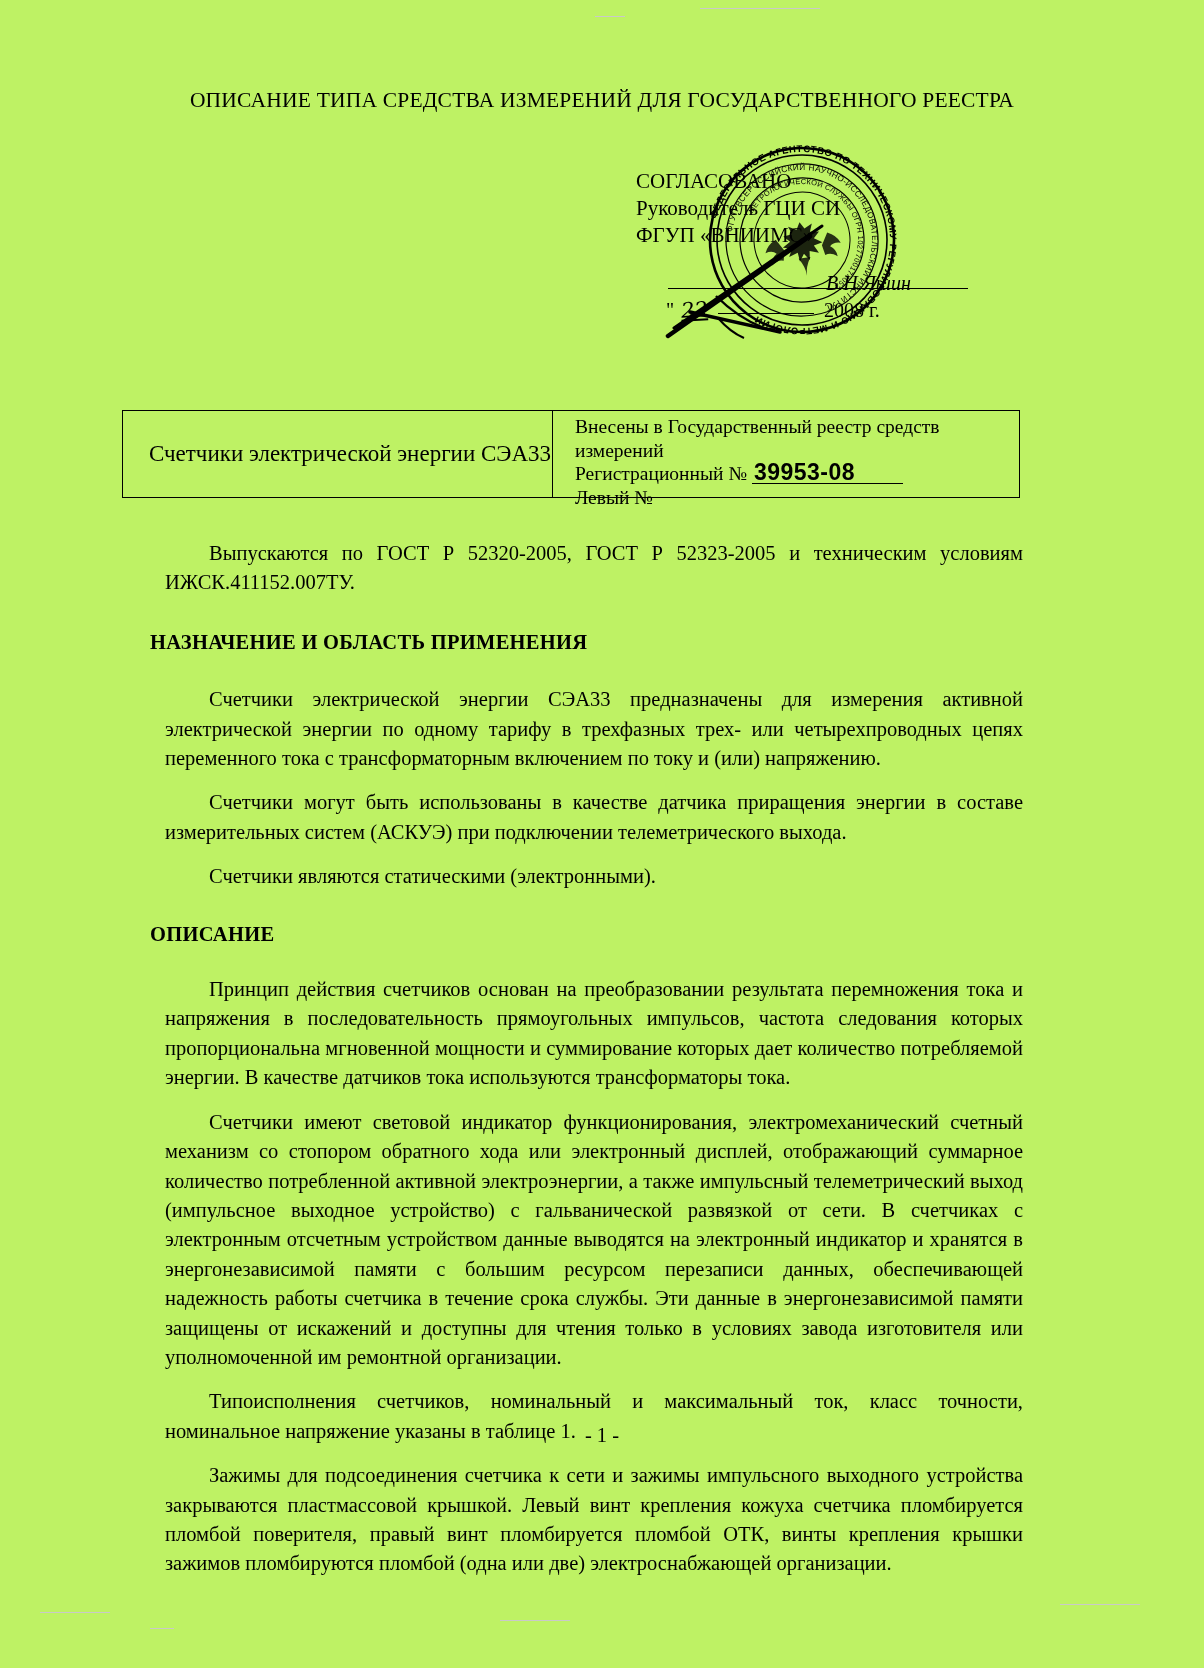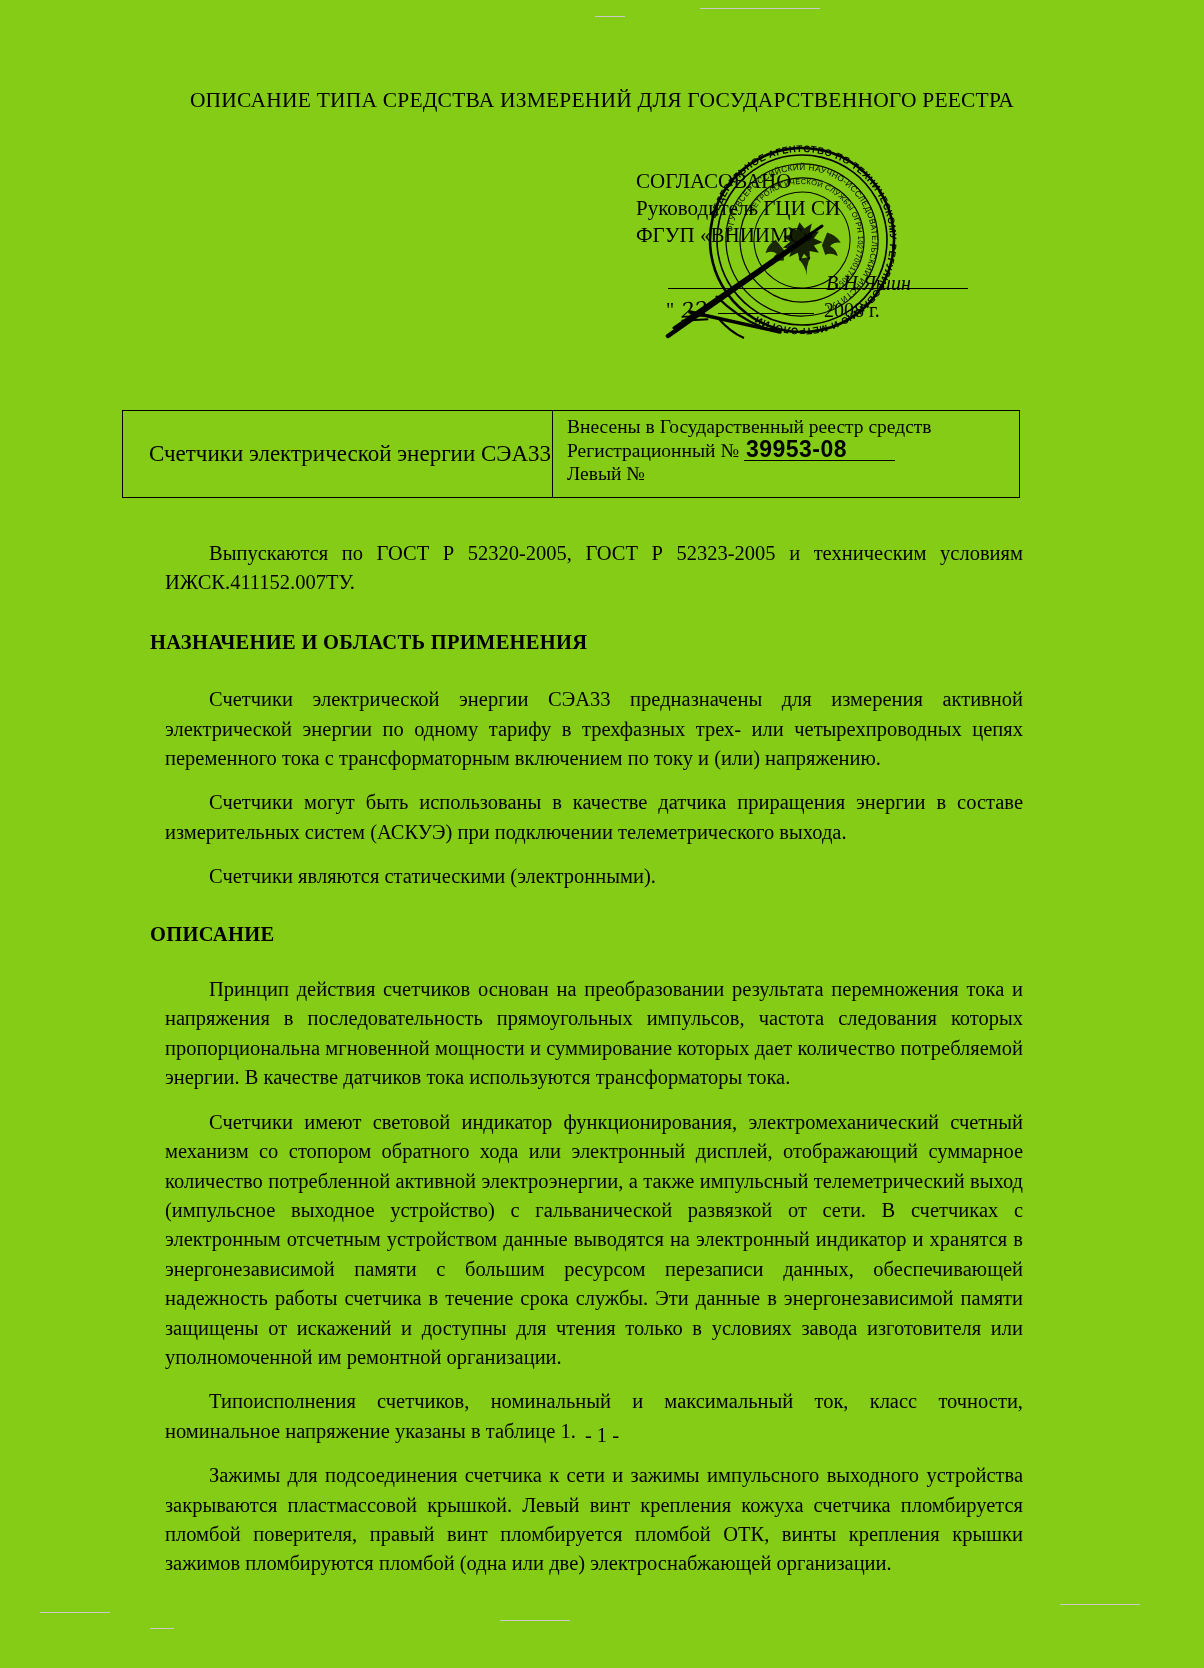--- a/index.html
+++ b/index.html
@@ -8,21 +8,21 @@
     background: #ffffff;
   }
   body {
     font-family: "Liberation Serif", "DejaVu Serif", serif;
     color: #000000;
   }
   #page {
     position: relative;
     width: 1204px;
     height: 1668px;
-    background: #84cc16;
+    background: #bef264;
     overflow: hidden;
   }
 
   
   .scan-mark {
     position: absolute;
     background: #c9c9c9;
     height: 1px;
   }
 
@@ -130,21 +130,21 @@
     box-sizing: border-box;
     font-size: 23px;
   }
   #registry-right {
     flex: 1;
     padding: 4px 0 0 14px;
     box-sizing: border-box;
     font-size: 19.5px;
     line-height: 23.5px;
   }
-  .reg-row { white-space: nowrap; }
+  .reg-row { white-space: nowrap; margin-left: 8px; }
   .reg-num-value {
     font-family: Liberation Sans, sans-serif;
     font-size: 23px;
     font-weight: bold;
     letter-spacing: 0.5px;
     border-bottom: 1.4px solid #000;
     padding: 0 48px 0 2px;
     display: inline-block;
     line-height: 21px;
   }
@@ -250,20 +250,21 @@
       </g>
     </svg>
   </div>
 
   <div id="registry-box">
     <div id="registry-left">
       <span>Счетчики электрической энергии СЭА33</span>
     </div>
     <div id="registry-right">
       <div class="reg-row">Внесены в Государственный реестр средств</div>
+      <div class="reg-row">измерений</div>
       <div class="reg-row">
         <span>Регистрационный  №</span>
         <span class="reg-num-value">39953-08</span>
       </div>
       <div class="reg-row">
         <span>Левый  №</span>
         <span></span>
       </div>
     </div>
   </div>

